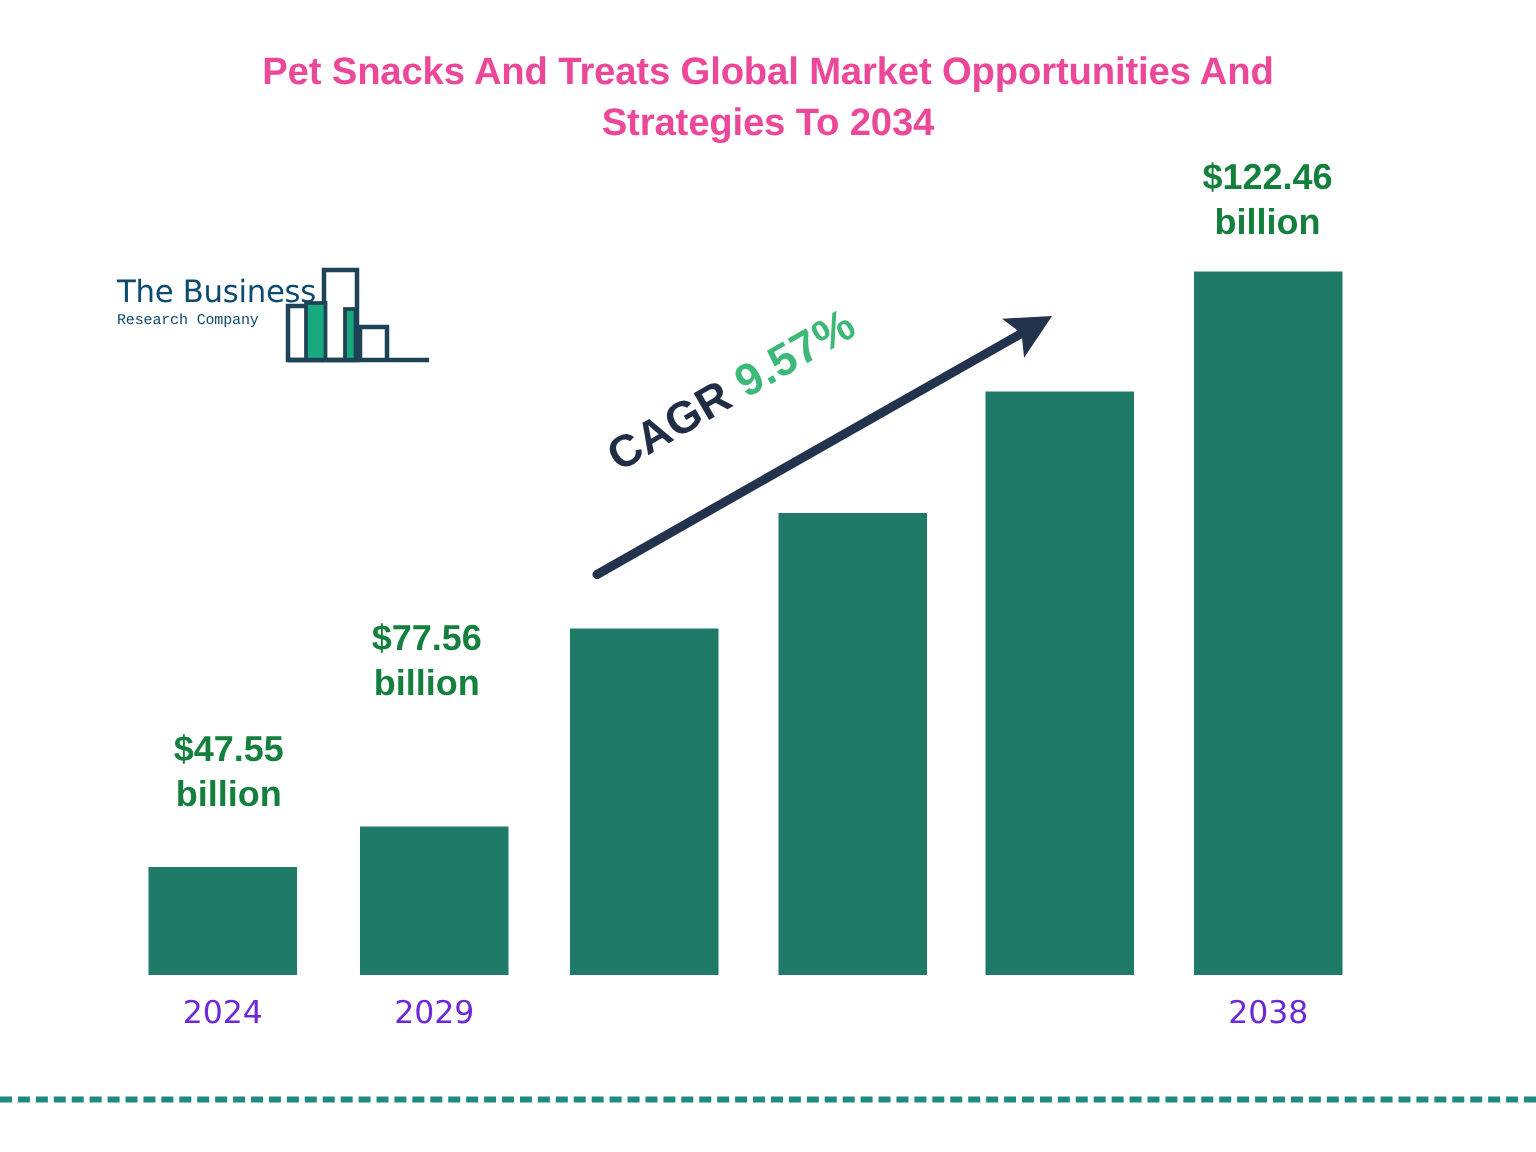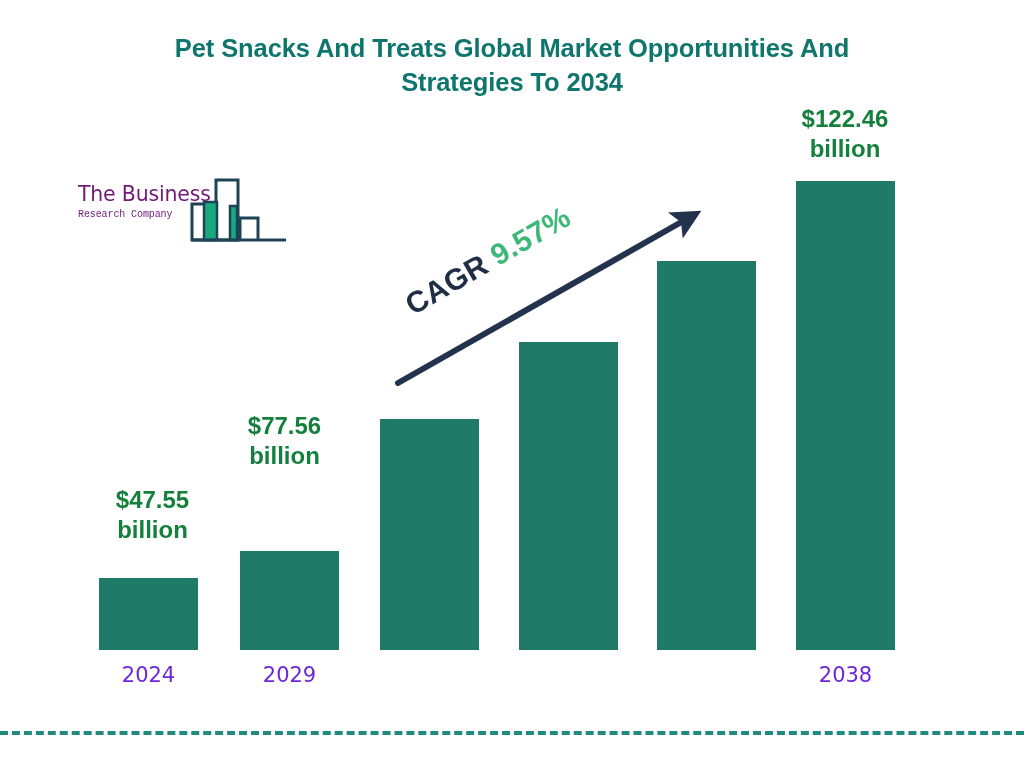--- a/index.html
+++ b/index.html
@@ -26,38 +26,38 @@
   
   .chart-title {
     position: absolute;
     left: 92px;
     top: 32px;
     width: 840px;
     text-align: center;
     font-size: 25.5px;
     font-weight: bold;
     line-height: 1.32;
-    color: #0f766e;
+    color: #ec4899;
     letter-spacing: -0.1px;
   }
 
   
   .logo {
     position: absolute;
     left: 78px;
     top: 178px;
     width: 210px;
     height: 66px;
   }
   .logo-text {
     position: absolute;
     left: 0;
     top: 6px;
     width: 130px;
-    color: #701a75;
+    color: #0c4a6e;
   }
   .logo-line1 {
     font-size: 20.5px;
     line-height: 1;
     white-space: nowrap;
     font-family: "DejaVu Sans", sans-serif;
     letter-spacing: -0.2px;
   }
   .logo-line2 {
     font-size: 10px;

